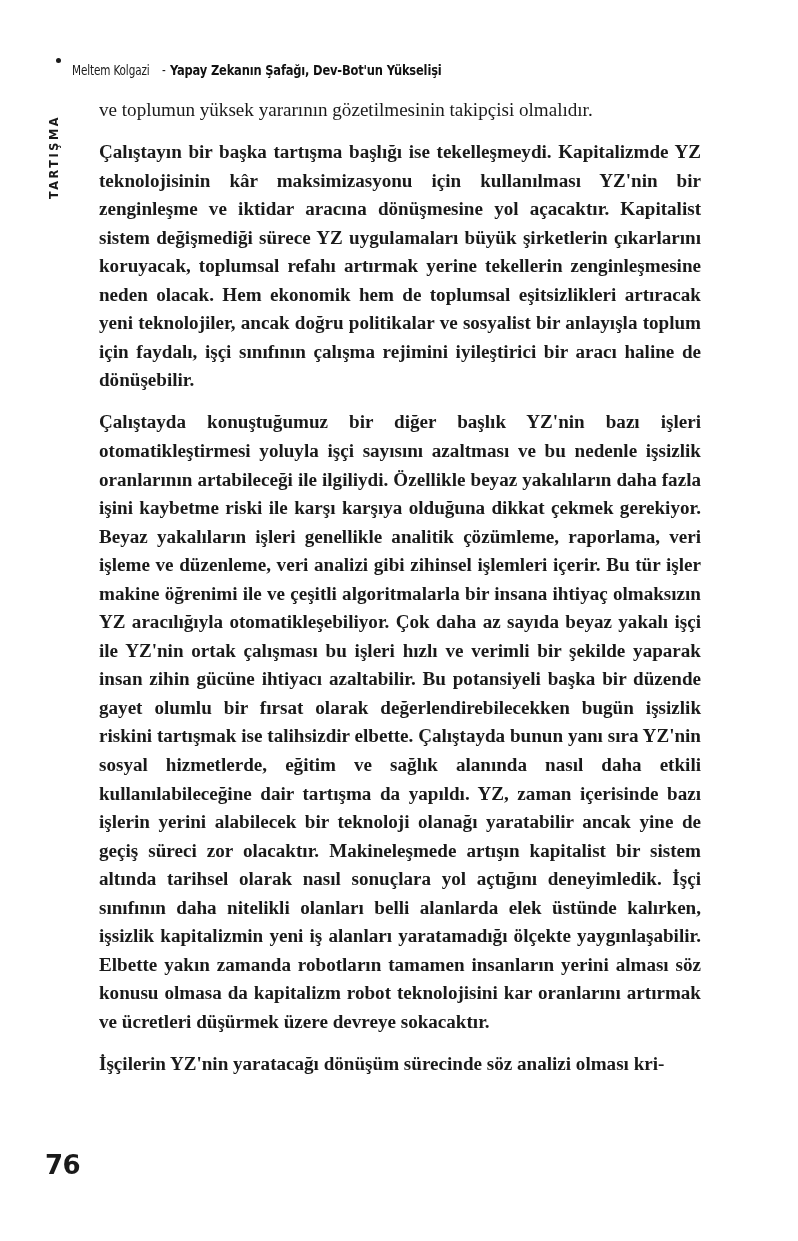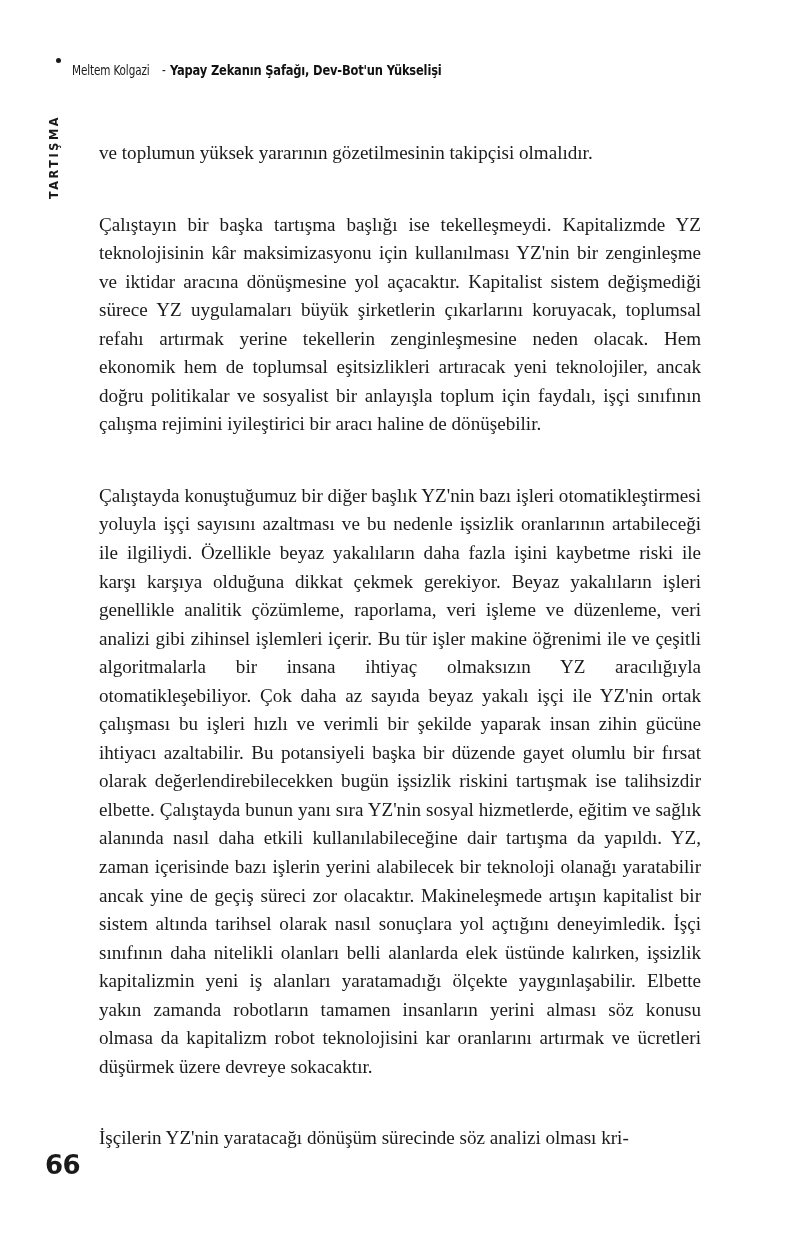--- a/index.html
+++ b/index.html
@@ -110,25 +110,25 @@
     line-height: 28.55px;
     text-align: justify;
     text-justify: inter-word;
     color: #1a1a1a;
     hyphens: none;
     -webkit-hyphens: none;
   }
 
   .body-paragraph + .body-paragraph {
     margin-top: 13.5px;
+    font-weight: bold;
   }
 
   .body-paragraph.no-justify-last {
     text-align-last: left;
-    margin-top: 43px;
   }
 
   
   .folio {
     position: absolute;
     left: 45px;
     top: 1150px;
     font-family: "DejaVu Sans", "Liberation Sans", sans-serif;
     font-size: 26px;
     font-weight: bold;
@@ -152,15 +152,15 @@
     <span class="section-tab-label">TARTIŞMA</span>
   </div>
 
   <div class="text-column">
     <p class="body-paragraph no-justify-last">ve toplumun yüksek yararının gözetilmesinin takipçisi olmalıdır.</p>
     <p class="body-paragraph no-justify-last">Çalıştayın bir başka tartışma başlığı ise tekelleşmeydi. Kapitalizmde YZ teknolojisinin kâr maksimizasyonu için kullanılması YZ'nin bir zenginleşme ve iktidar aracına dönüşmesine yol açacaktır. Kapitalist sistem değişmediği sürece YZ uygulamaları büyük şirketlerin çıkarlarını koruyacak, toplumsal refahı artırmak yerine tekellerin zenginleşmesine neden olacak. Hem ekonomik hem de toplumsal eşitsizlikleri artıracak yeni teknolojiler, ancak doğru politikalar ve sosyalist bir anlayışla toplum için faydalı, işçi sınıfının çalışma rejimini iyileştirici bir aracı haline de dönüşebilir.</p>
     <p class="body-paragraph no-justify-last">Çalıştayda konuştuğumuz bir diğer başlık YZ'nin bazı işleri otomatikleştirmesi yoluyla işçi sayısını azaltması ve bu nedenle işsizlik oranlarının artabileceği ile ilgiliydi. Özellikle beyaz yakalıların daha fazla işini kaybetme riski ile karşı karşıya olduğuna dikkat çekmek gerekiyor. Beyaz yakalıların işleri genellikle analitik çözümleme, raporlama, veri işleme ve düzenleme, veri analizi gibi zihinsel işlemleri içerir. Bu tür işler makine öğrenimi ile ve çeşitli algoritmalarla bir insana ihtiyaç olmaksızın YZ aracılığıyla otomatikleşebiliyor. Çok daha az sayıda beyaz yakalı işçi ile YZ'nin ortak çalışması bu işleri hızlı ve verimli bir şekilde yaparak insan zihin gücüne ihtiyacı azaltabilir. Bu potansiyeli başka bir düzende gayet olumlu bir fırsat olarak değerlendirebilecekken bugün işsizlik riskini tartışmak ise talihsizdir elbette. Çalıştayda bunun yanı sıra YZ'nin sosyal hizmetlerde, eğitim ve sağlık alanında nasıl daha etkili kullanılabileceğine dair tartışma da yapıldı. YZ, zaman içerisinde bazı işlerin yerini alabilecek bir teknoloji olanağı yaratabilir ancak yine de geçiş süreci zor olacaktır. Makineleşmede artışın kapitalist bir sistem altında tarihsel olarak nasıl sonuçlara yol açtığını deneyimledik. İşçi sınıfının daha nitelikli olanları belli alanlarda elek üstünde kalırken, işsizlik kapitalizmin yeni iş alanları yaratamadığı ölçekte yaygınlaşabilir. Elbette yakın zamanda robotların tamamen insanların yerini alması söz konusu olmasa da kapitalizm robot teknolojisini kar oranlarını artırmak ve ücretleri düşürmek üzere devreye sokacaktır.</p>
     <p class="body-paragraph no-justify-last">İşçilerin YZ'nin yaratacağı dönüşüm sürecinde söz analizi olması kri-</p>
   </div>
 
-  <div class="folio">66</div>
+  <div class="folio">76</div>
 
 </div>
 
 </body></html>

